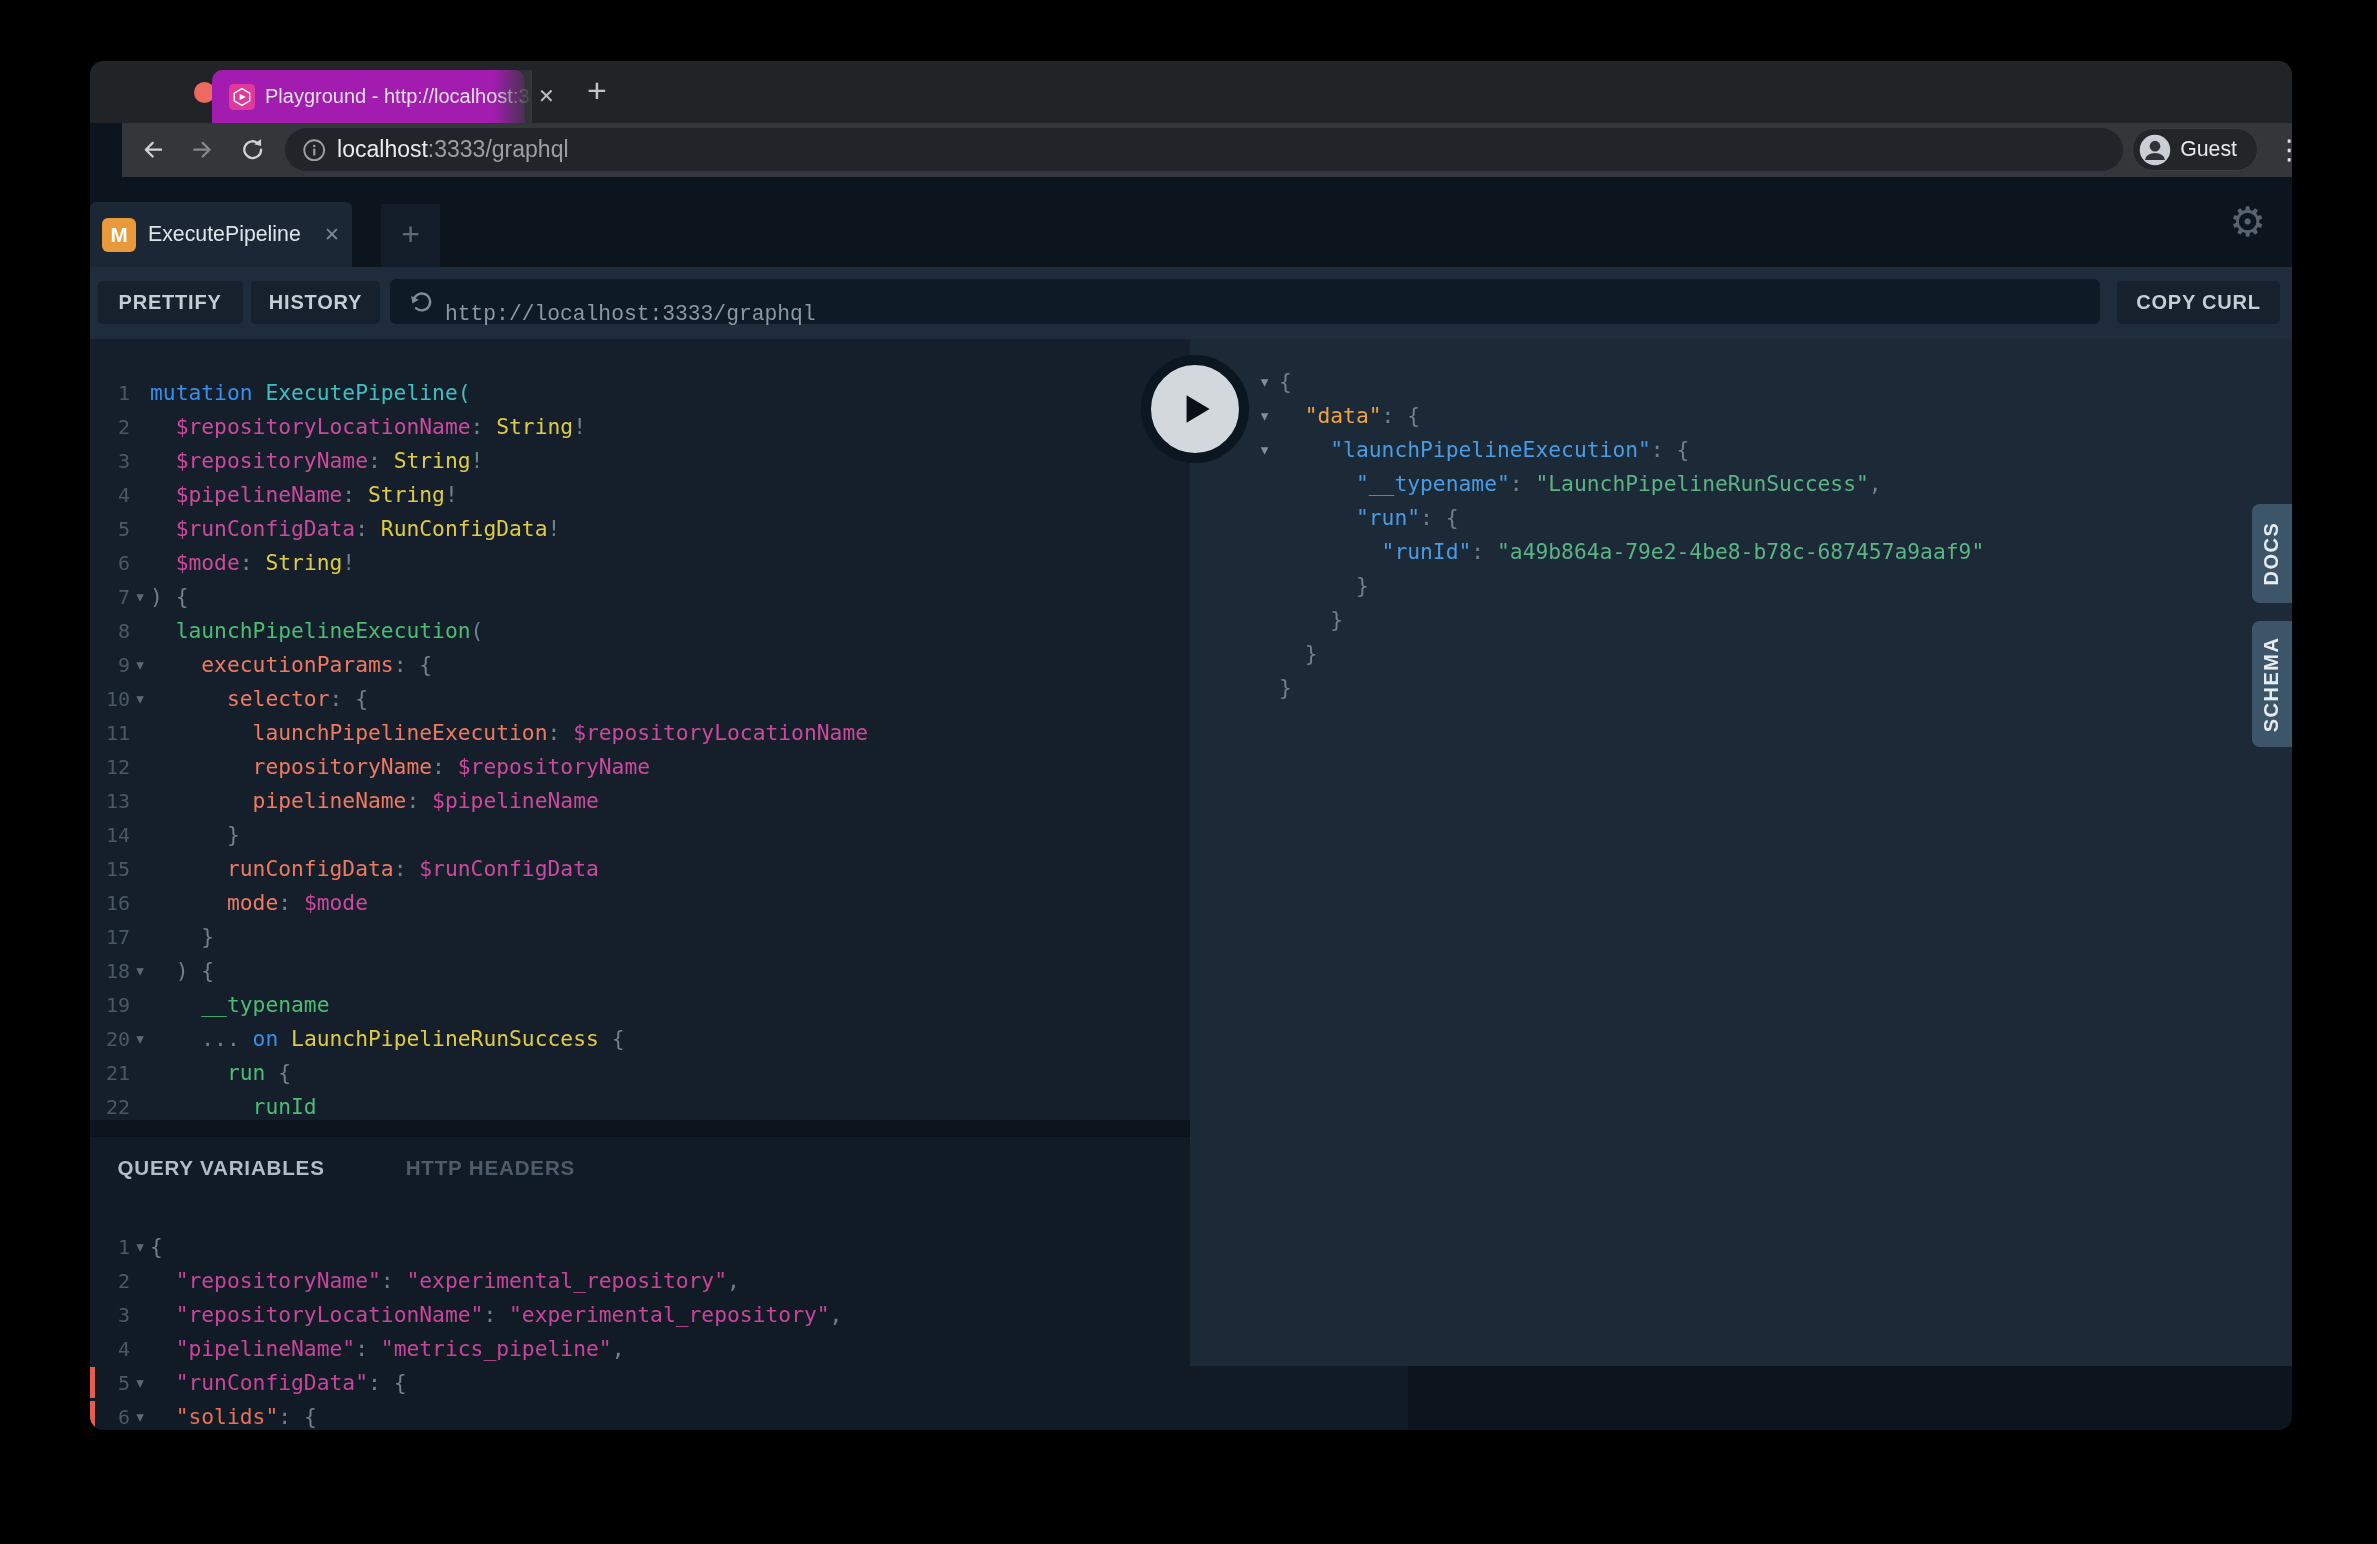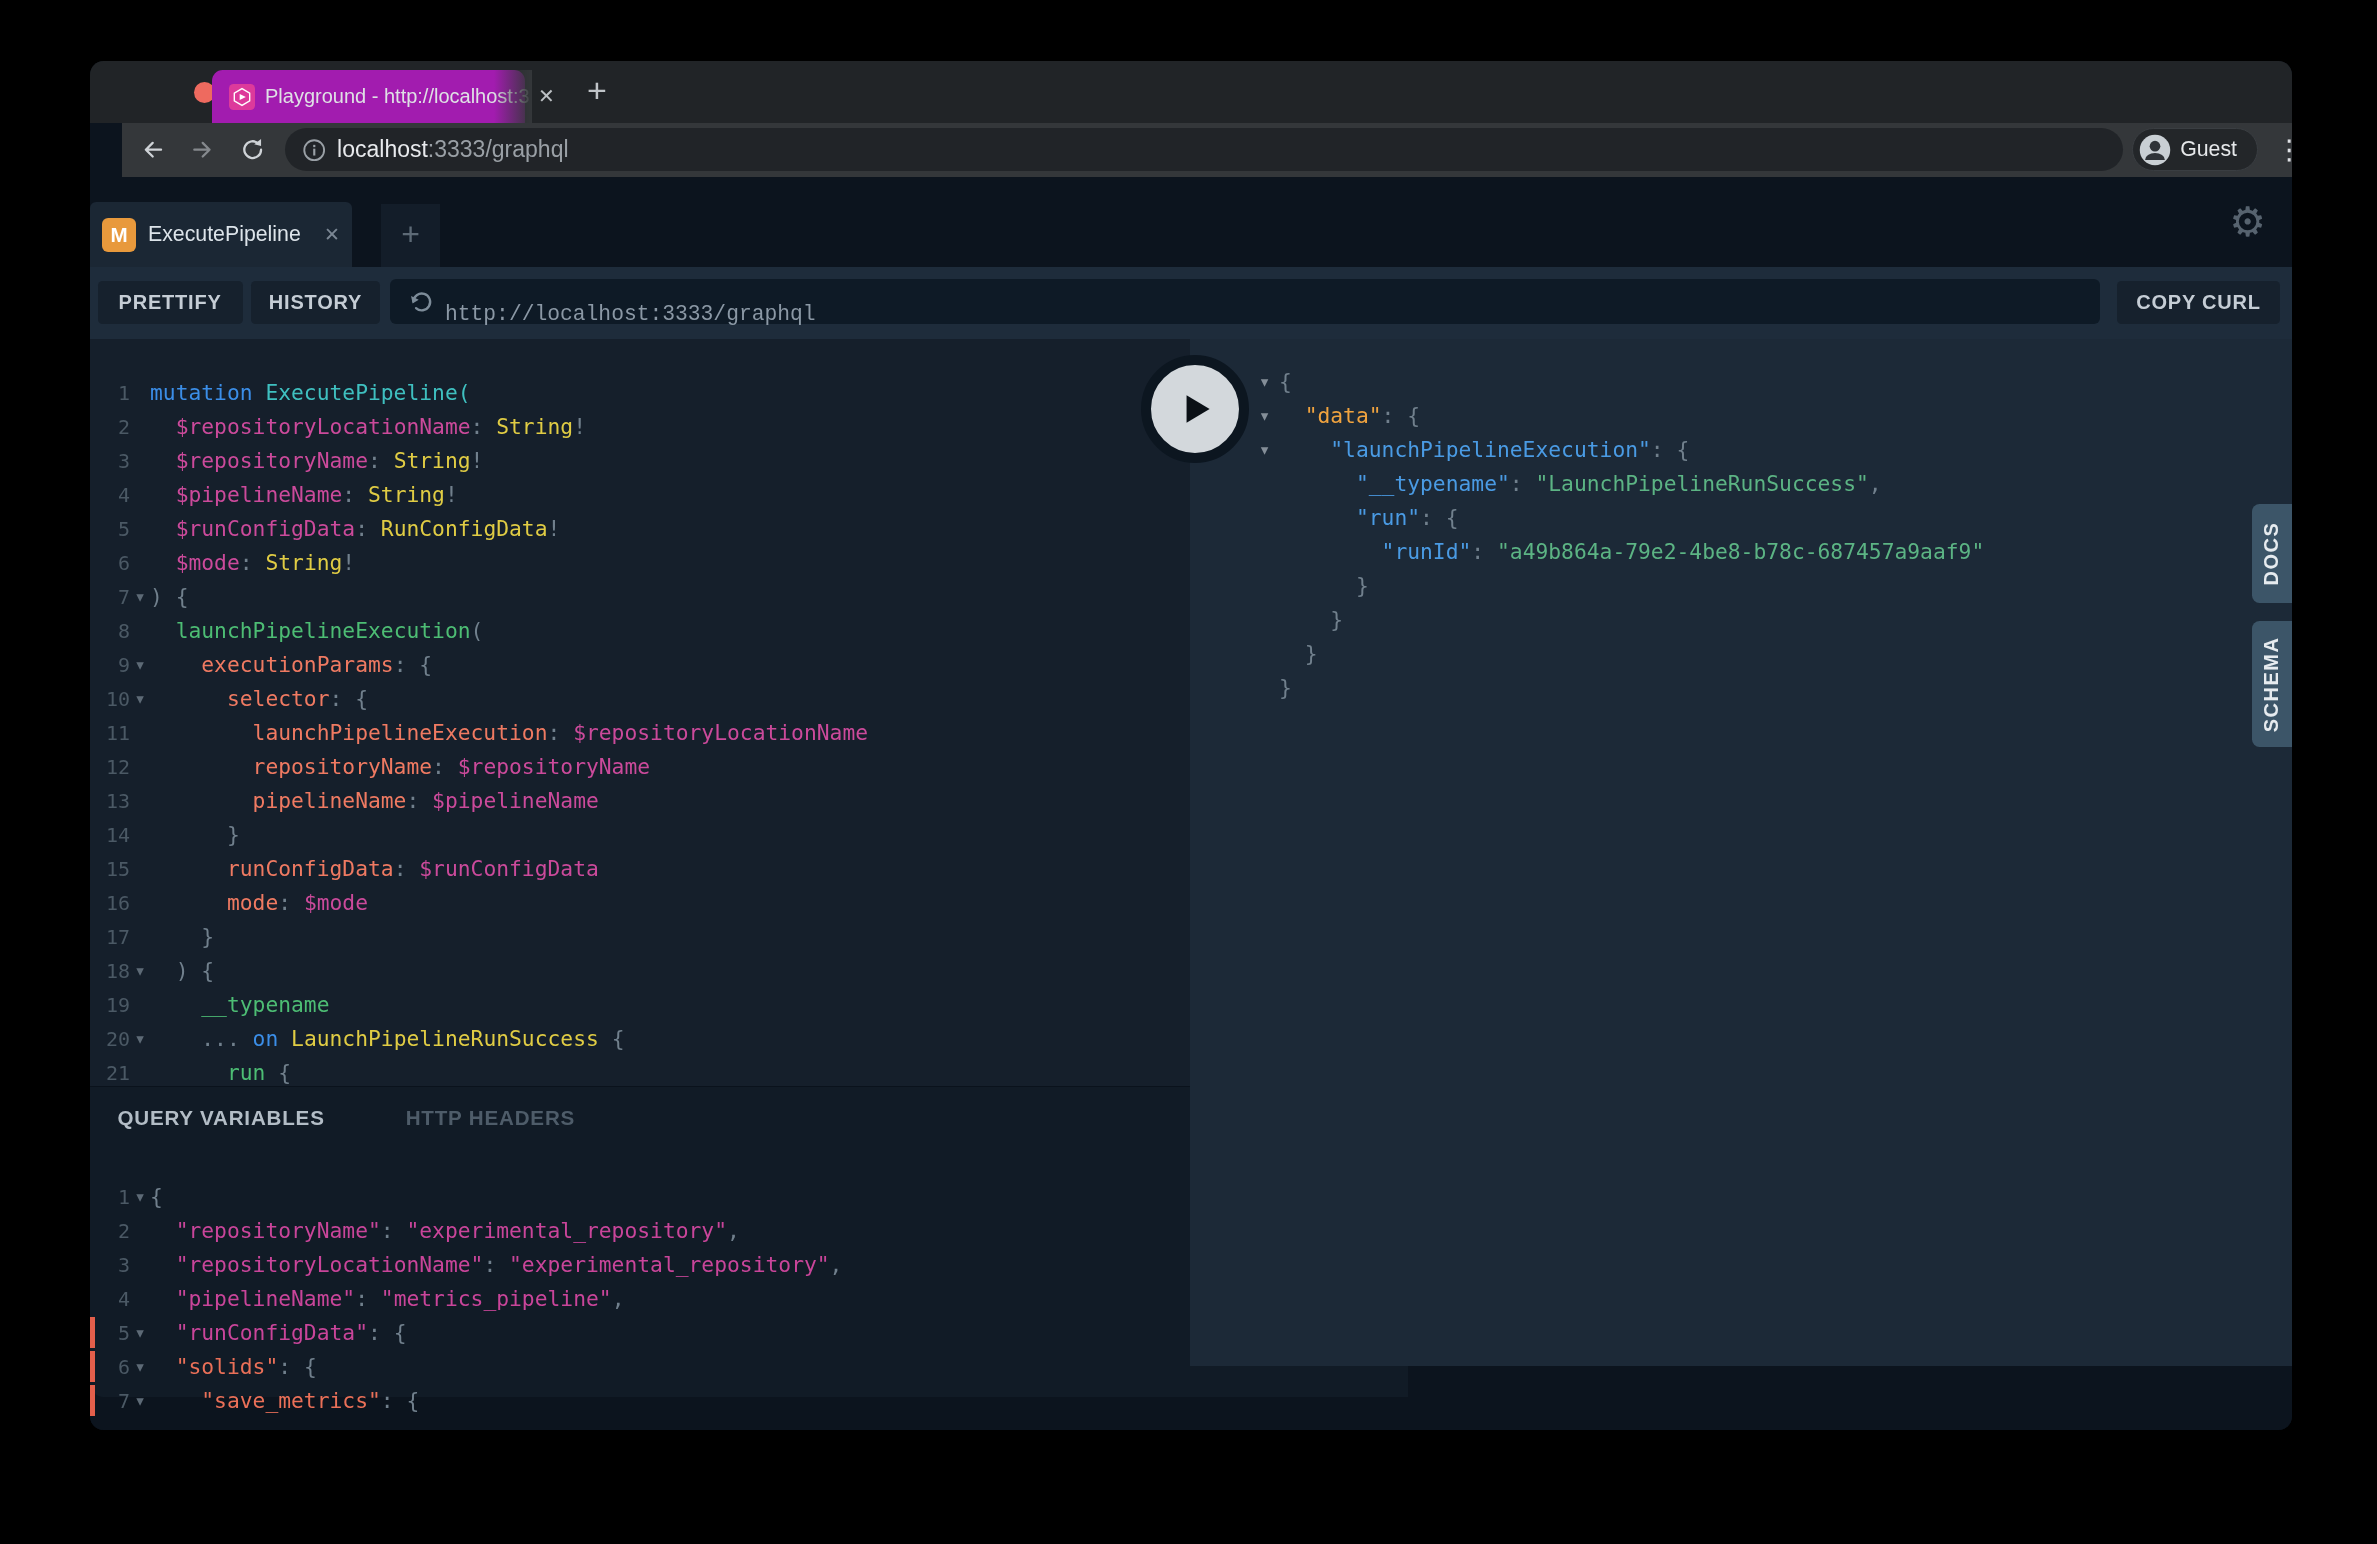--- a/index.html
+++ b/index.html
@@ -51,21 +51,21 @@
         color:#c5cdd5;font-weight:bold;font-size:20px;letter-spacing:0.8px;
         font-family:"Liberation Sans",sans-serif;display:flex;align-items:center;justify-content:center;}
   #btn-prettify{left:7.6px;width:145px;} #btn-history{left:161px;width:129px;}
   #btn-copycurl{left:2027px;width:163px;}
   #endpoint{position:absolute;left:300px;top:12.2px;width:1710px;height:45px;background:#0e1a26;border-radius:6.1px;
         display:flex;align-items:center;}
   #endpoint-text{font-size:21.3px;color:#8b98a5;margin-left:10.7px;font-family:Liberation Mono, monospace;margin-top:24px;}
 
   #pgmain{position:absolute;left:0;top:161px;width:2202px;height:1091px;}
   #editor{position:absolute;left:0;top:0;width:1100px;height:781px;background:#151f2b;overflow:hidden;padding-top:37px;box-sizing:border-box;}
-  #vars{position:absolute;left:0;top:747px;width:1318px;height:311px;background:#111b26;border-top:1.5px solid #0a121c;box-sizing:border-box;border-radius:0 0 0 13.7px;}
+  #vars{position:absolute;left:0;top:797px;width:1318px;height:311px;background:#111b26;border-top:1.5px solid #0a121c;box-sizing:border-box;border-radius:0 0 0 13.7px;}
   #varshead{height:62px;display:flex;align-items:center;padding-left:27.4px;gap:35px;}
   #vh-active{font-weight:bold;font-size:20.6px;letter-spacing:0.8px;color:#b3bdc6;}
   #vh-inactive{font-weight:bold;font-size:20.6px;letter-spacing:0.8px;color:#4e5c69;margin-left:46px;}
   #varscode{height:247px;overflow:hidden;padding-top:30.5px;box-sizing:content-box;}
   #resp{position:absolute;left:1100px;top:0;width:1102px;height:1027px;background:#1c2937;overflow:hidden;padding-top:26px;box-sizing:border-box;}
   #tracing{position:absolute;left:1100px;top:1027px;width:1102px;height:65px;background:#151f2c;border-radius:0 0 13.7px 0;}
   #tracing-label{position:absolute;right:20px;top:0;height:65px;line-height:65px;font-weight:bold;font-size:21.3px;letter-spacing:0.8px;color:#515d69;}
 
   #playbtn{position:absolute;left:1051px;top:16px;width:88px;height:88px;border-radius:50%;
         background:#d3d8dc;border:10px solid #0c1620;display:flex;align-items:center;justify-content:center;}

